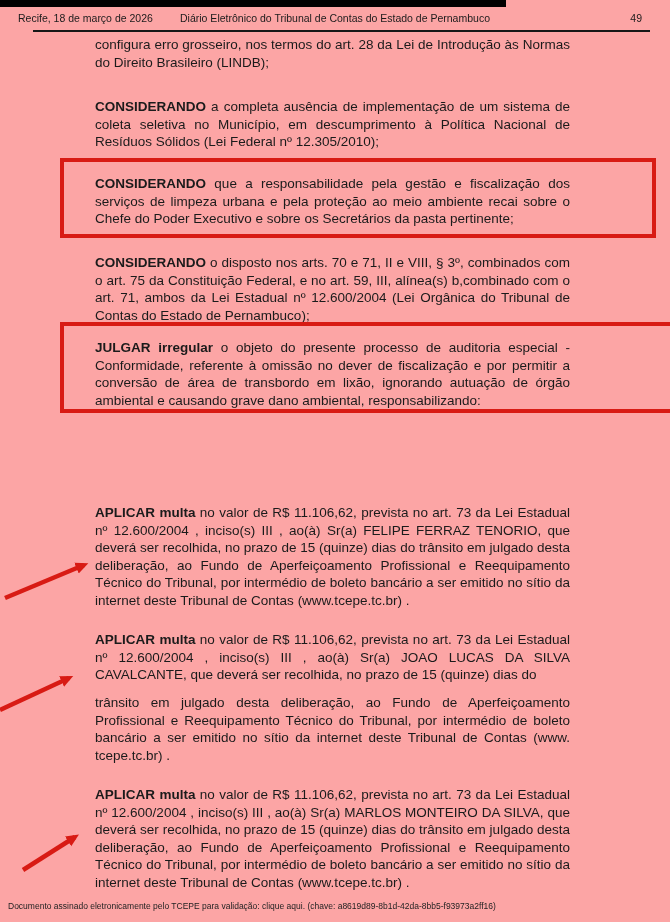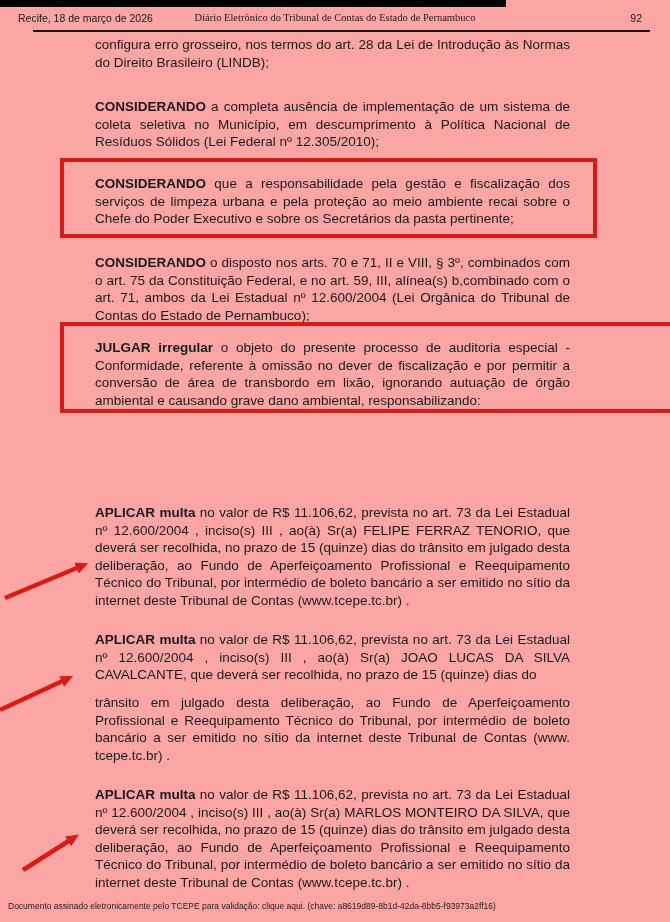--- a/index.html
+++ b/index.html
@@ -1,49 +1,49 @@
 <!DOCTYPE html>
 <html style="--ann-red: #d81b14;"><head>
 <meta charset="utf-8">
 <style>
   html,body{margin:0;padding:0;background:#ffffff;}
   .page{position:relative;width:670px;height:922px;background:#fca5a5;overflow:hidden;
         font-family:"Liberation Sans",sans-serif;color:#1b1b1b;}
   .topbar{position:absolute;top:0;left:0;width:506px;height:7px;background:#000;}
   .hdr{position:absolute;top:12px;font-size:10.5px;color:#1b1b1b;white-space:nowrap;}
   .hdr.date{left:18px;}
-  .hdr.title{left:0;right:0;text-align:center;font-family:Liberation Serif, serif;}
+  .hdr.title{left:0;right:0;text-align:center;}
   .hdr.pageno{right:28px;}
   .hrule{position:absolute;top:30px;left:33px;width:617px;height:2px;background:#161616;}
   .para{position:absolute;left:95px;width:475px;margin:0;font-size:13.5px;line-height:17.5px;
         text-align:justify;}
   .lead{font-weight:bold;}
   .redbox{position:absolute;left:60px;box-sizing:border-box;border:4px solid var(--ann-red,#d21c15);}
-  .box1{top:158px;width:537px;padding:13px 23px 6px 31px;}
+  .box1{top:158px;width:596px;padding:13px 23px 6px 31px;}
   .box2{top:322px;width:620px;padding:13px 34px 0 31px;}
   .boxpara{margin:0;width:475px;font-size:13.5px;line-height:17.5px;text-align:justify;}
   .names{margin-top:12px;font-size:13.5px;line-height:17.5px;}
   .arrows{position:absolute;top:0;left:0;pointer-events:none;}
   .annstroke{stroke:var(--ann-red,#d21c15);stroke-width:4.5;fill:none;stroke-linecap:butt;}
   .annfill{fill:var(--ann-red,#d21c15);}
   .footsig{position:absolute;left:8px;top:901px;font-size:8.5px;color:#232323;white-space:nowrap;}
   .siglink{color:#232323;}
   .footcredit{position:absolute;right:8px;top:929px;font-size:14.5px;font-weight:normal;
               letter-spacing:.2px;color:#000;text-align:center;}
 </style>
 </head>
 <body>
 
 <div class="page">
 
   <div class="topbar"></div>
 
   <span class="hdr date">Recife, 18 de março de 2026</span>
   <span class="hdr title">Diário Eletrônico do Tribunal de Contas do Estado de Pernambuco</span>
-  <span class="hdr pageno">92</span>
+  <span class="hdr pageno">49</span>
   <div class="hrule"></div>
 
   <p class="para" style="top:36px"><span>configura erro grosseiro, nos termos do art. 28 da Lei de Introdução às Normas do Direito Brasileiro (LINDB);</span></p>
 
   <p class="para" style="top:98px"><b class="lead">CONSIDERANDO</b><span> a completa ausência de implementação de um sistema de coleta seletiva no Município, em descumprimento à Política Nacional de Resíduos Sólidos (Lei Federal nº 12.305/2010);</span></p>
 
   <div class="redbox box1">
     <p class="boxpara"><b class="lead">CONSIDERANDO</b><span> que a responsabilidade pela gestão e fiscalização dos serviços de limpeza urbana e pela proteção ao meio ambiente recai sobre o Chefe do Poder Executivo e sobre os Secretários da pasta pertinente;</span></p>
   </div>
 

